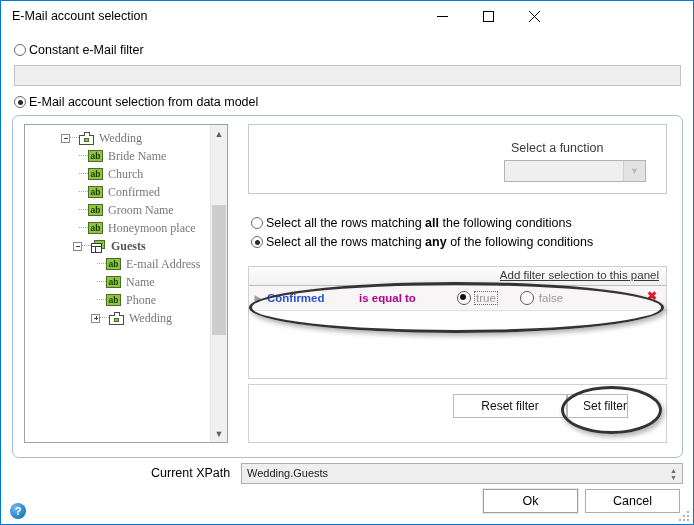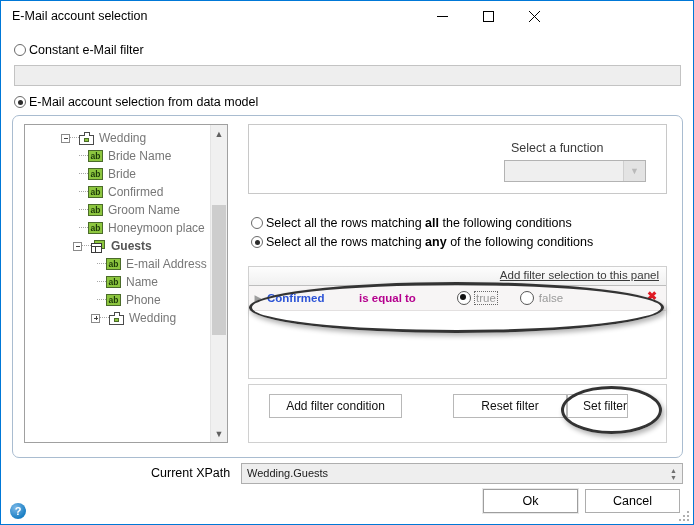--- a/index.html
+++ b/index.html
@@ -139,20 +139,21 @@
     position: relative;
     height: 18px;
     display: flex;
     align-items: center;
     white-space: nowrap;
   }
   .tnode .lbl {
     font-size: 12px;
     color: #777777;
     margin-left: 5px;
+    font-family: Liberation Serif, serif;
   }
   .tnode.bold .lbl { font-weight: bold; color: #555555; }
 
   .expander {
     width: 9px; height: 9px;
     box-sizing: border-box;
     border: 1px solid #8a8a8a;
     background: #ffffff;
     position: relative;
     flex: none;
@@ -610,21 +611,21 @@
         <span class="spacer" style="width:54px"></span>
         <span class="dots"></span>
         <span class="ico-ab">ab</span>
         <span class="lbl">Bride Name</span>
       </div>
 
       <div class="tnode">
         <span class="spacer" style="width:54px"></span>
         <span class="dots"></span>
         <span class="ico-ab">ab</span>
-        <span class="lbl">Bride</span>
+        <span class="lbl">Church</span>
       </div>
 
       <div class="tnode">
         <span class="spacer" style="width:54px"></span>
         <span class="dots"></span>
         <span class="ico-ab">ab</span>
         <span class="lbl">Confirmed</span>
       </div>
 
       <div class="tnode">
@@ -725,21 +726,20 @@
       </span>
       <span class="val-rdo-wrap" style="margin-left:22px;">
         <span class="val-rdo"></span>
         <span class="val-lbl">false</span>
       </span>
       <span class="row-del">✖</span>
     </div>
   </div>
 
   <div class="btn-panel">
-    <div class="btn" id="btn-add">Add filter condition</div>
     <div class="btn" id="btn-reset">Reset  filter</div>
     <div class="btn" id="btn-set">Set  filter</div>
   </div>
 
   <div class="oval" style="left:248px; top:281px; width:409px; height:45px;"></div>
   <div class="oval" style="left:560px; top:385px; width:95px; height:42px;"></div>
 
   <div class="xpath-label">Current XPath</div>
   <div class="xpath-box">
     <span class="xpath-val">Wedding.Guests</span>

